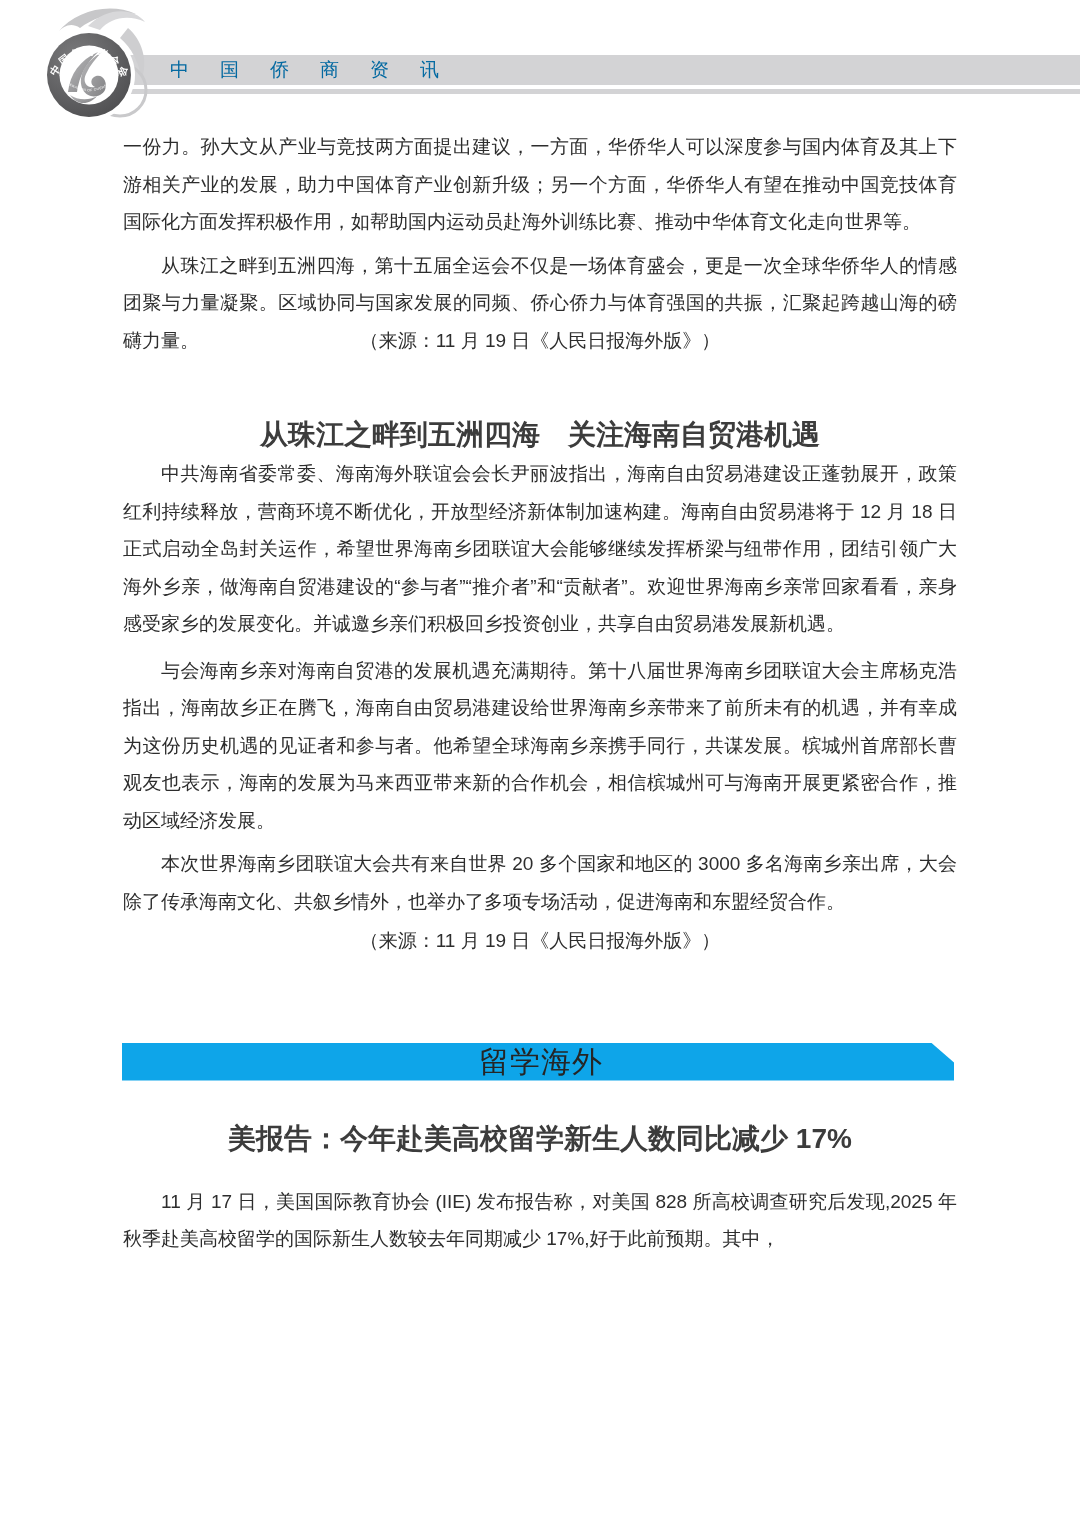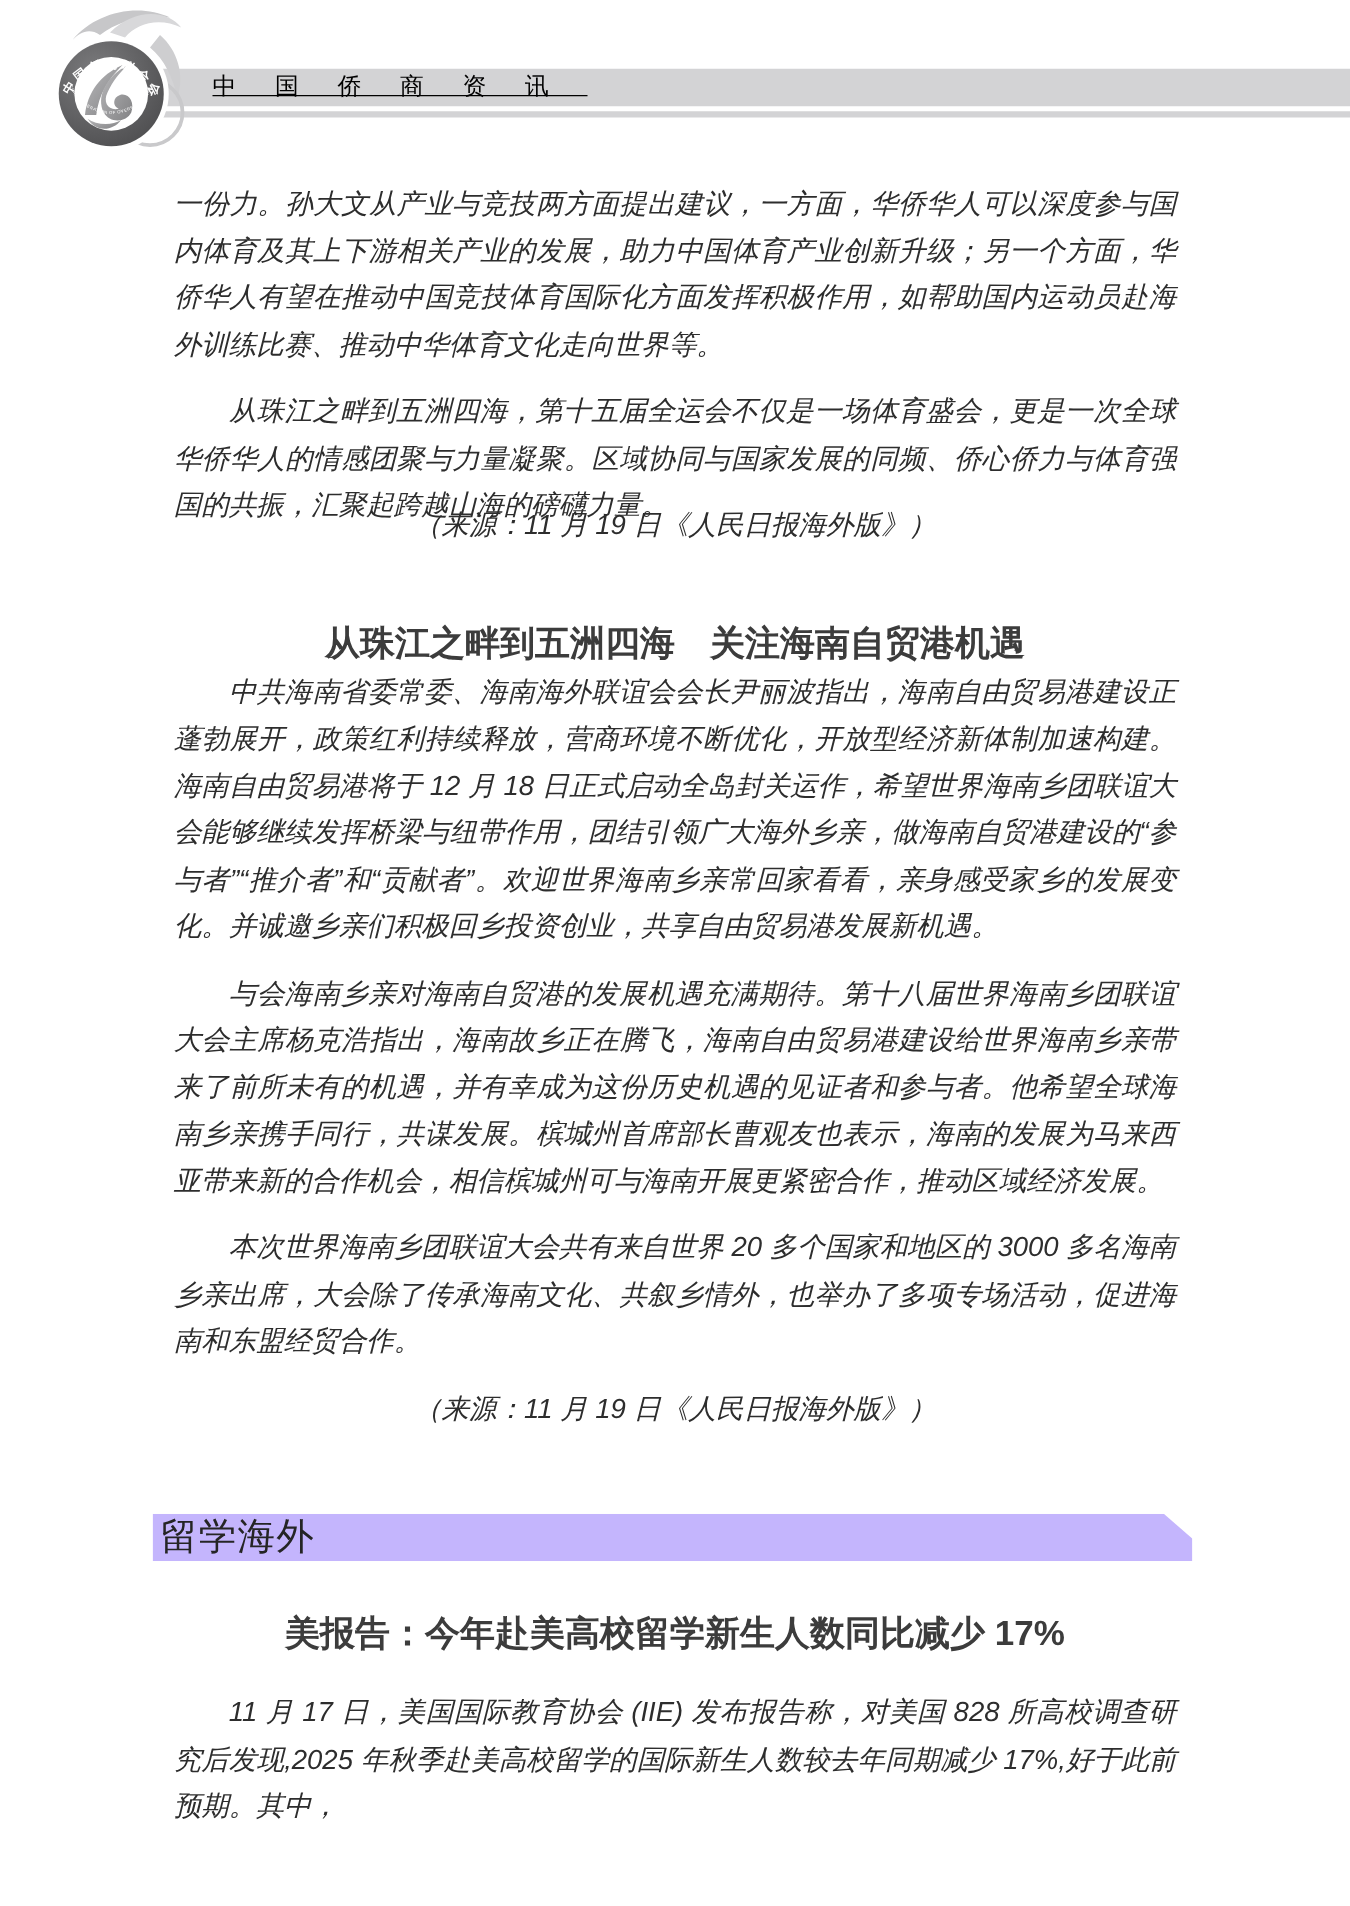--- a/index.html
+++ b/index.html
@@ -26,23 +26,22 @@
     height: 30px;
     background: #d3d3d5;
     z-index: 1;
   }
   .header-title {
     display: block;
     padding-left: 58px;
     line-height: 30px;
     font-size: 19px;
     letter-spacing: 31px;
-    color: #000000;
+    color: #0369a1;
     white-space: nowrap;
-    text-decoration: underline;
   }
   .header-thinbar {
     position: absolute;
     left: 112px;
     top: 89px;
     width: 968px;
     height: 5px;
     background: #d3d3d5;
     z-index: 1;
   }
@@ -57,26 +56,25 @@
 
   
   .content {
     position: absolute;
     left: 123px;
     top: 0;
     width: 834px;
     padding-top: 128px;
   }
   .para, .para-noindent, .src-line {
-    margin: 16px;
-    font-size: 22px;
+    margin: 0;
+    font-size: 19px;
     line-height: 37.5px;
     text-align: justify;
     color: #2d2d2d;
-    font-style: italic;
   }
   .para { text-indent: 2em; }
   .src-line {
     text-align: center;
     text-indent: 0;
   }
   .src-overlap { margin-top: -37.5px; }
 
   .article-title {
     margin: 0;
@@ -89,27 +87,28 @@
   .mt-p2   { margin-top: 6px; }
   .mt-h1   { margin-top: 58px; }
   .mt-p3   { margin-top: 27px; }
   .mt-p4   { margin-top: 2px; }
   .mt-p5   { margin-top: 9px; }
   .mt-p6   { margin-top: 6px; }
   .mt-src2 { margin-top: 2px; }
 
   
   .section-banner {
-    margin-top: 66px;
+    margin-top: 83px;
     margin-left: -1px;
     width: 832px;
     height: 38px;
-    background: #c4b5fd;
+    background: #0ea5e9;
     clip-path: polygon(0 0, calc(100% - 23px) 0, 100% 20px, 100% 100%, 0 100%);
     position: relative;
+    text-align: center;
   }
   .section-banner-label {
     font-family: "Liberation Serif", "DejaVu Serif", serif;
     font-size: 30px;
     line-height: 38px;
     padding-left: 6px;
     color: #252525;
     letter-spacing: 1px;
   }
   .mt-h2 { margin-top: 40px; }

